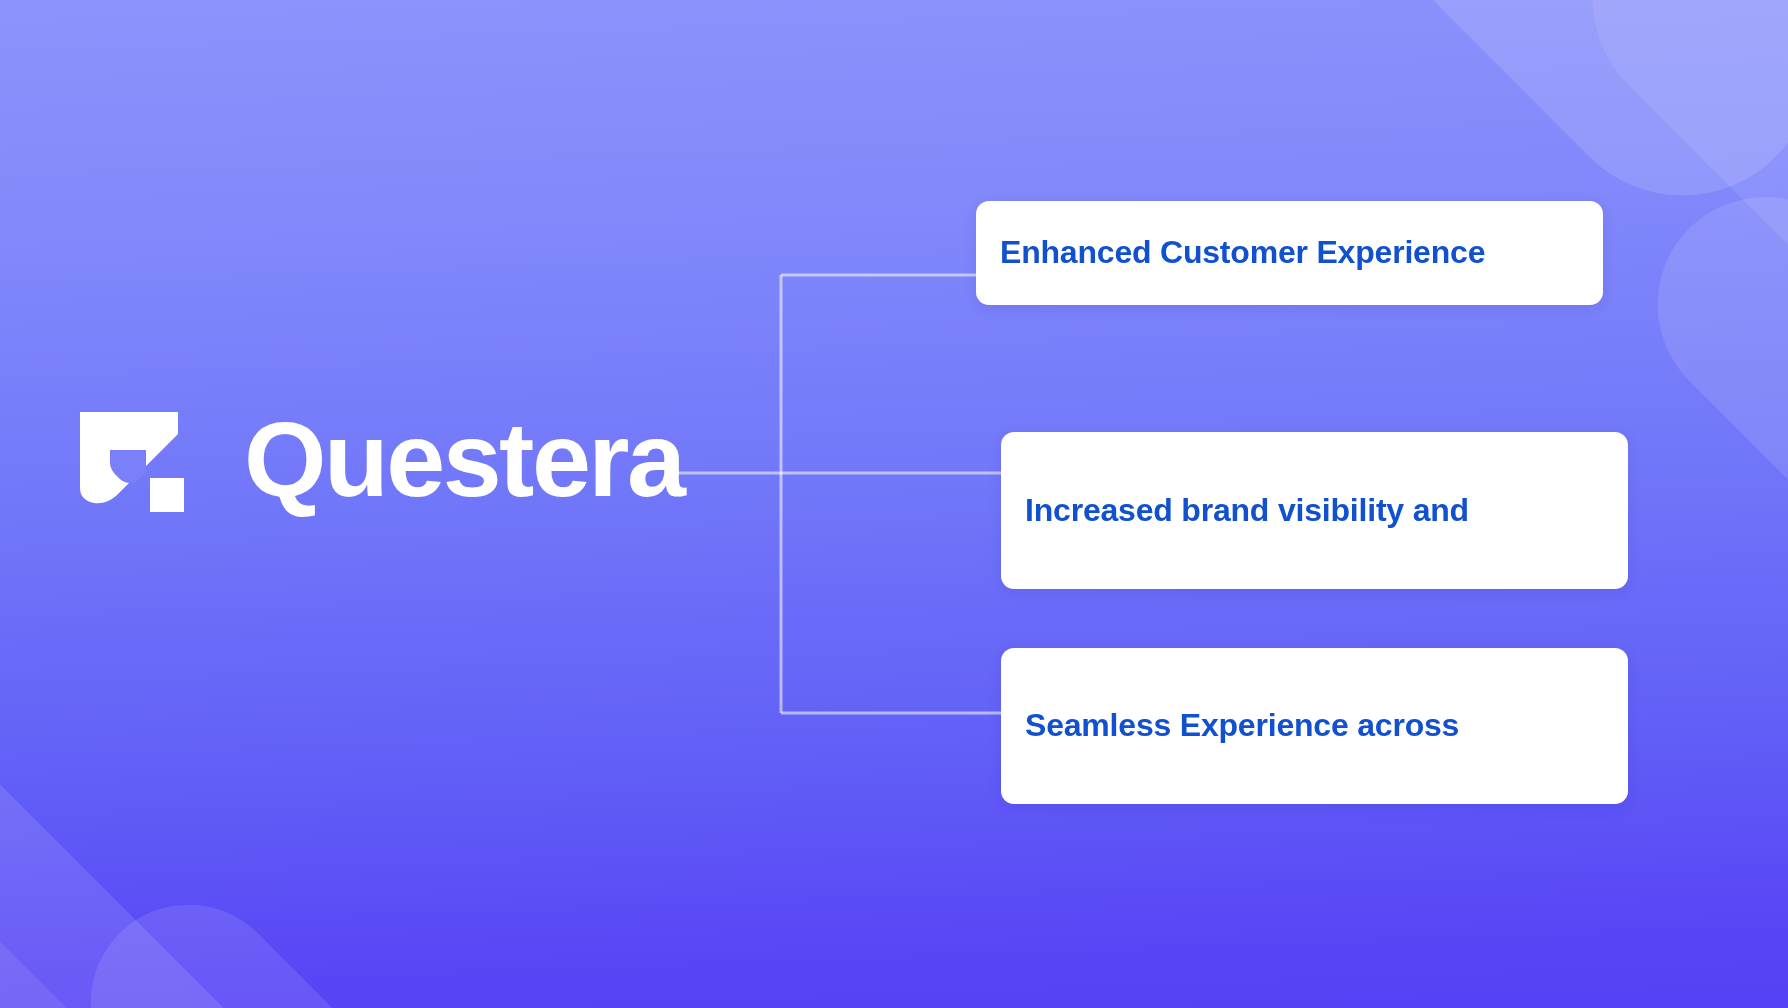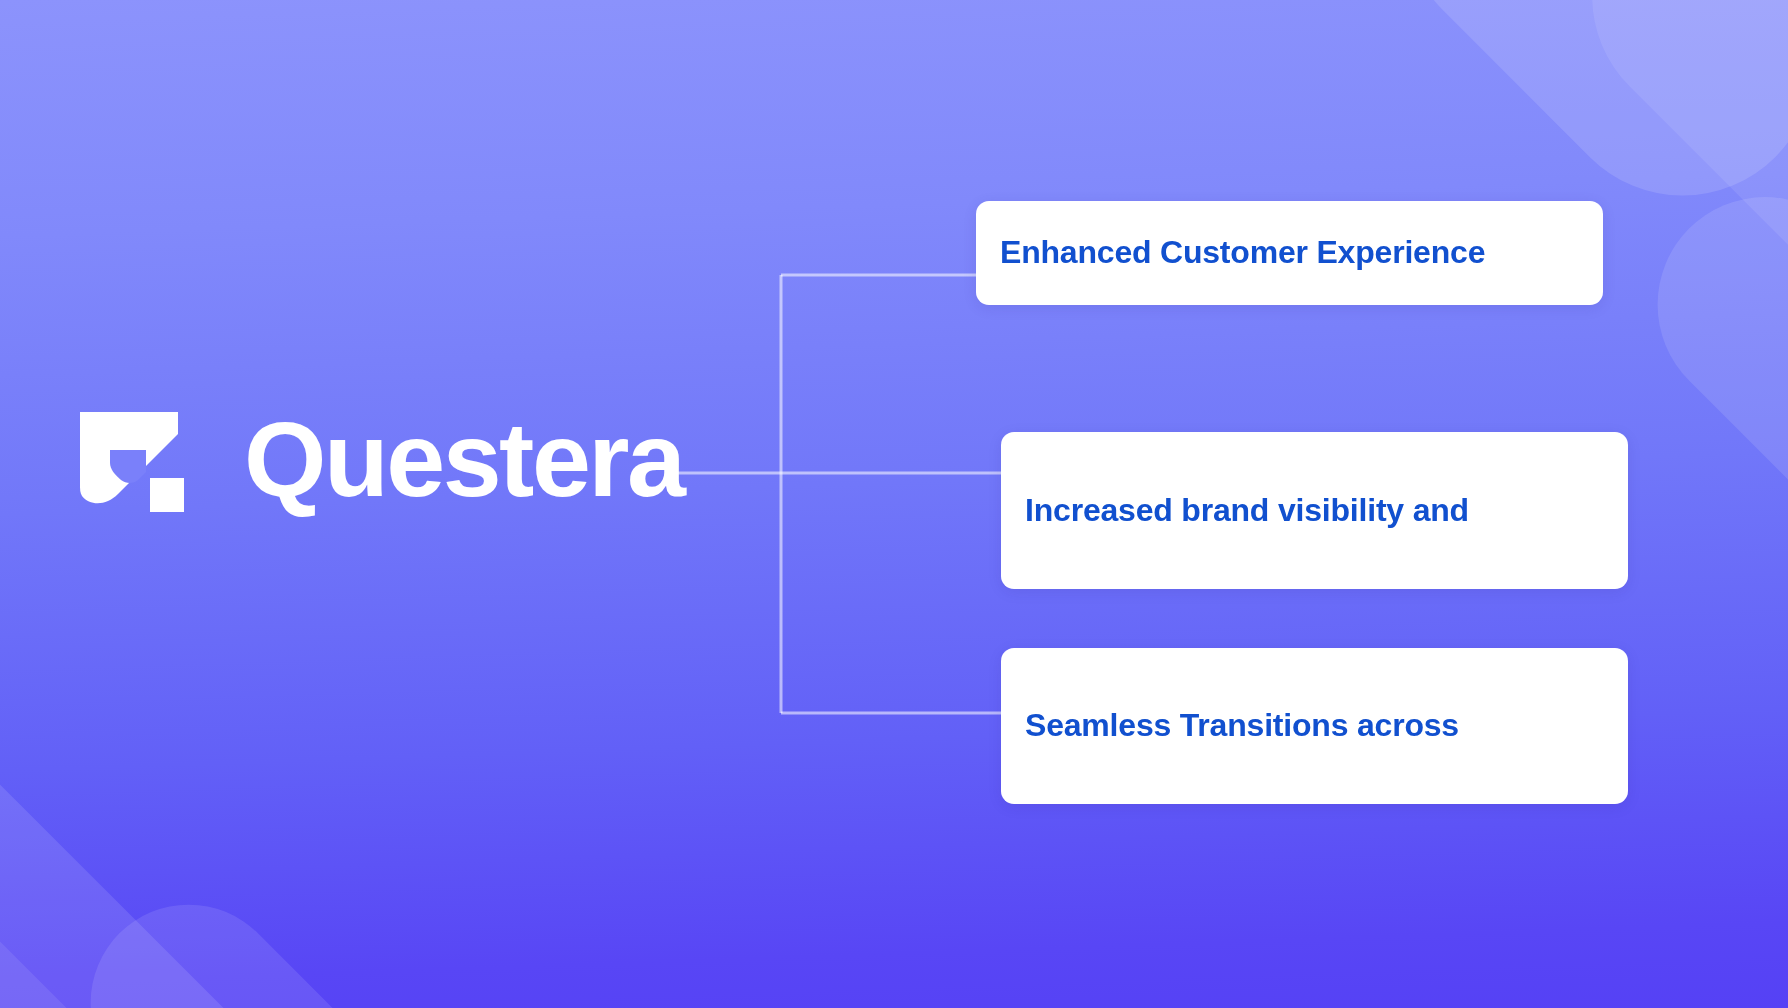--- a/index.html
+++ b/index.html
@@ -193,17 +193,17 @@
   </div>
 
   <div class="card" id="card-2">
     <div class="card-text">
       <div>Increased brand visibility and</div>
     </div>
   </div>
 
   <div class="card" id="card-3">
     <div class="card-text">
-      <div>Seamless Transitions across</div>
+      <div>Seamless Experience across</div>
     </div>
   </div>
 
 </div>
 
 </body></html>

